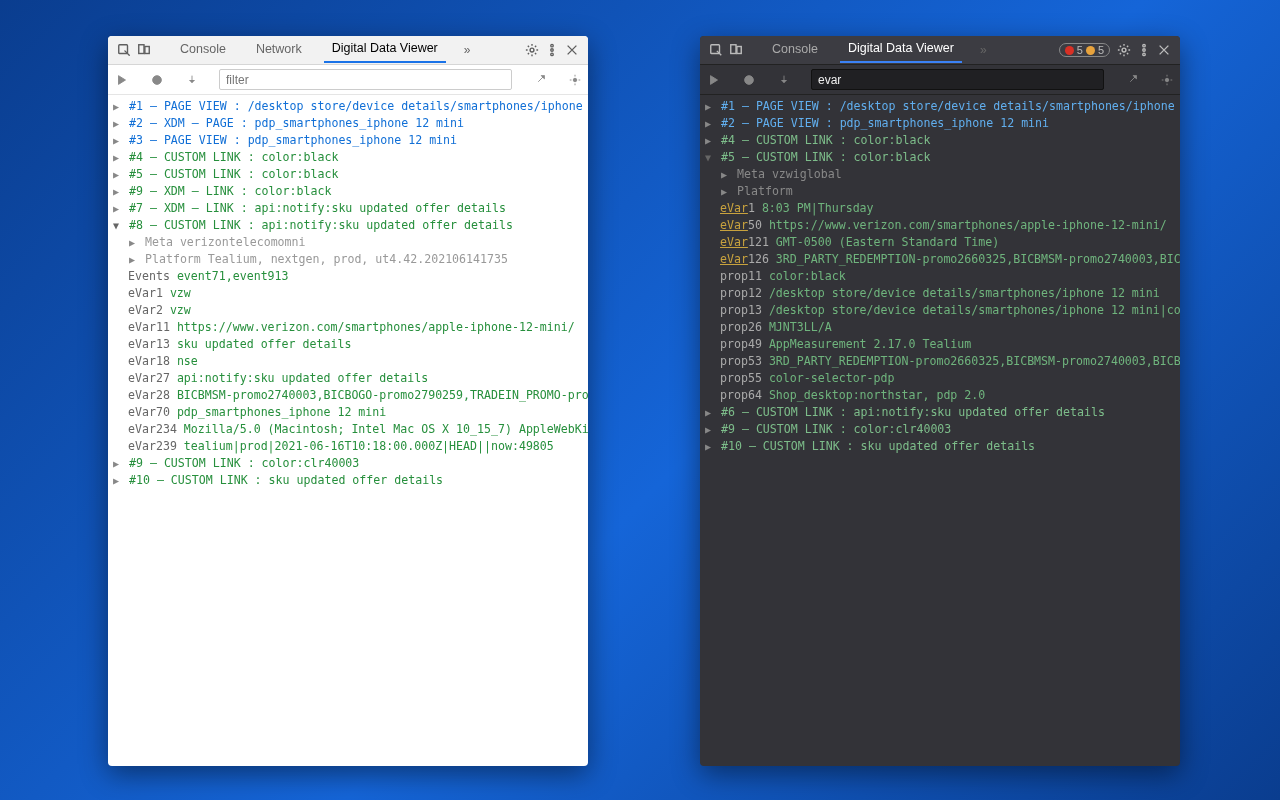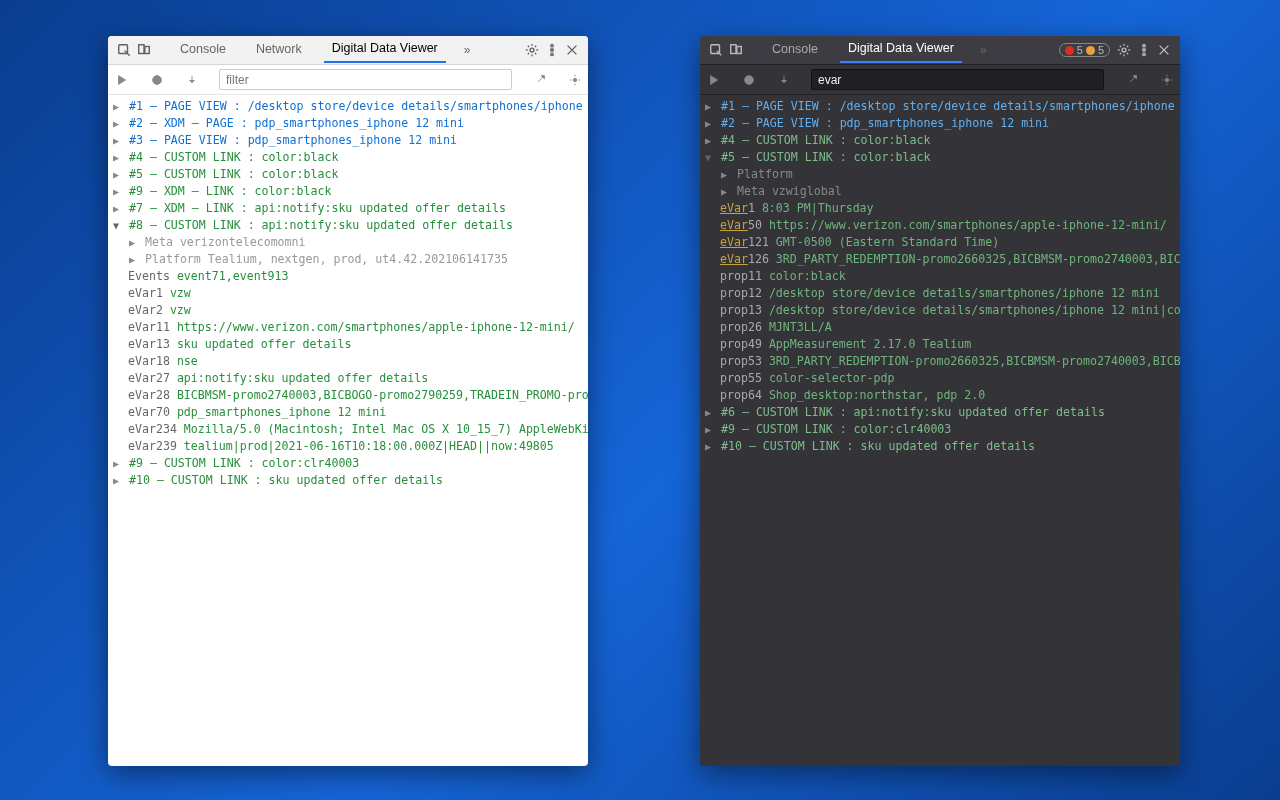--- a/index.html
+++ b/index.html
@@ -231,22 +231,22 @@
           <circle cx="8" cy="8" r="2"></circle>
           <path d="M8 2v2M8 12v2M2 8h2M12 8h2"></path>
         </svg>
       </span>
   </div>
   <div class="tree" id="tree-right">
       <div class="row"><span class="tri ">▶</span> <span class="page-blue">#1 – PAGE VIEW : /desktop store/device details/smartphones/iphone 12 mini</span></div>
       <div class="row"><span class="tri ">▶</span> <span class="page-blue">#2 – PAGE VIEW : pdp_smartphones_iphone 12 mini</span></div>
       <div class="row"><span class="tri ">▶</span> <span class="custom-green">#4 – CUSTOM LINK : color:black</span></div>
       <div class="row"><span class="tri open">▼</span> <span class="custom-green">#5 – CUSTOM LINK : color:black</span></div>
+      <div class="row indent1"><span class="tri">▶</span> <span class="muted">Meta</span>  <span class="muted">vzwiglobal</span></div>
       <div class="row indent1"><span class="tri">▶</span> <span class="muted">Platform</span>  <span class="muted"></span></div>
-      <div class="row indent1"><span class="tri">▶</span> <span class="muted">Meta</span>  <span class="muted">vzwiglobal</span></div>
       <div class="row indent2"><span class="underline-y">eVar</span><span class="key">1</span>  <span class="val-green">8:03 PM|Thursday</span></div>
       <div class="row indent2"><span class="underline-y">eVar</span><span class="key">50</span>  <span class="val-green">https://www.verizon.com/smartphones/apple-iphone-12-mini/</span></div>
       <div class="row indent2"><span class="underline-y">eVar</span><span class="key">121</span>  <span class="val-green">GMT-0500 (Eastern Standard Time)</span></div>
       <div class="row indent2"><span class="underline-y">eVar</span><span class="key">126</span>  <span class="val-green">3RD_PARTY_REDEMPTION-promo2660325,BICBMSM-promo2740003,BICBOGO-promo2790259</span></div>
       <div class="row indent2"><span class="key">prop11</span>  <span class="val-green">color:black</span></div>
       <div class="row indent2"><span class="key">prop12</span>  <span class="val-green">/desktop store/device details/smartphones/iphone 12 mini</span></div>
       <div class="row indent2"><span class="key">prop13</span>  <span class="val-green">/desktop store/device details/smartphones/iphone 12 mini|color:black</span></div>
       <div class="row indent2"><span class="key">prop26</span>  <span class="val-green">MJNT3LL/A</span></div>
       <div class="row indent2"><span class="key">prop49</span>  <span class="val-green">AppMeasurement 2.17.0 Tealium</span></div>
       <div class="row indent2"><span class="key">prop53</span>  <span class="val-green">3RD_PARTY_REDEMPTION-promo2660325,BICBMSM-promo2740003,BICBOGO-promo2790259</span></div>

